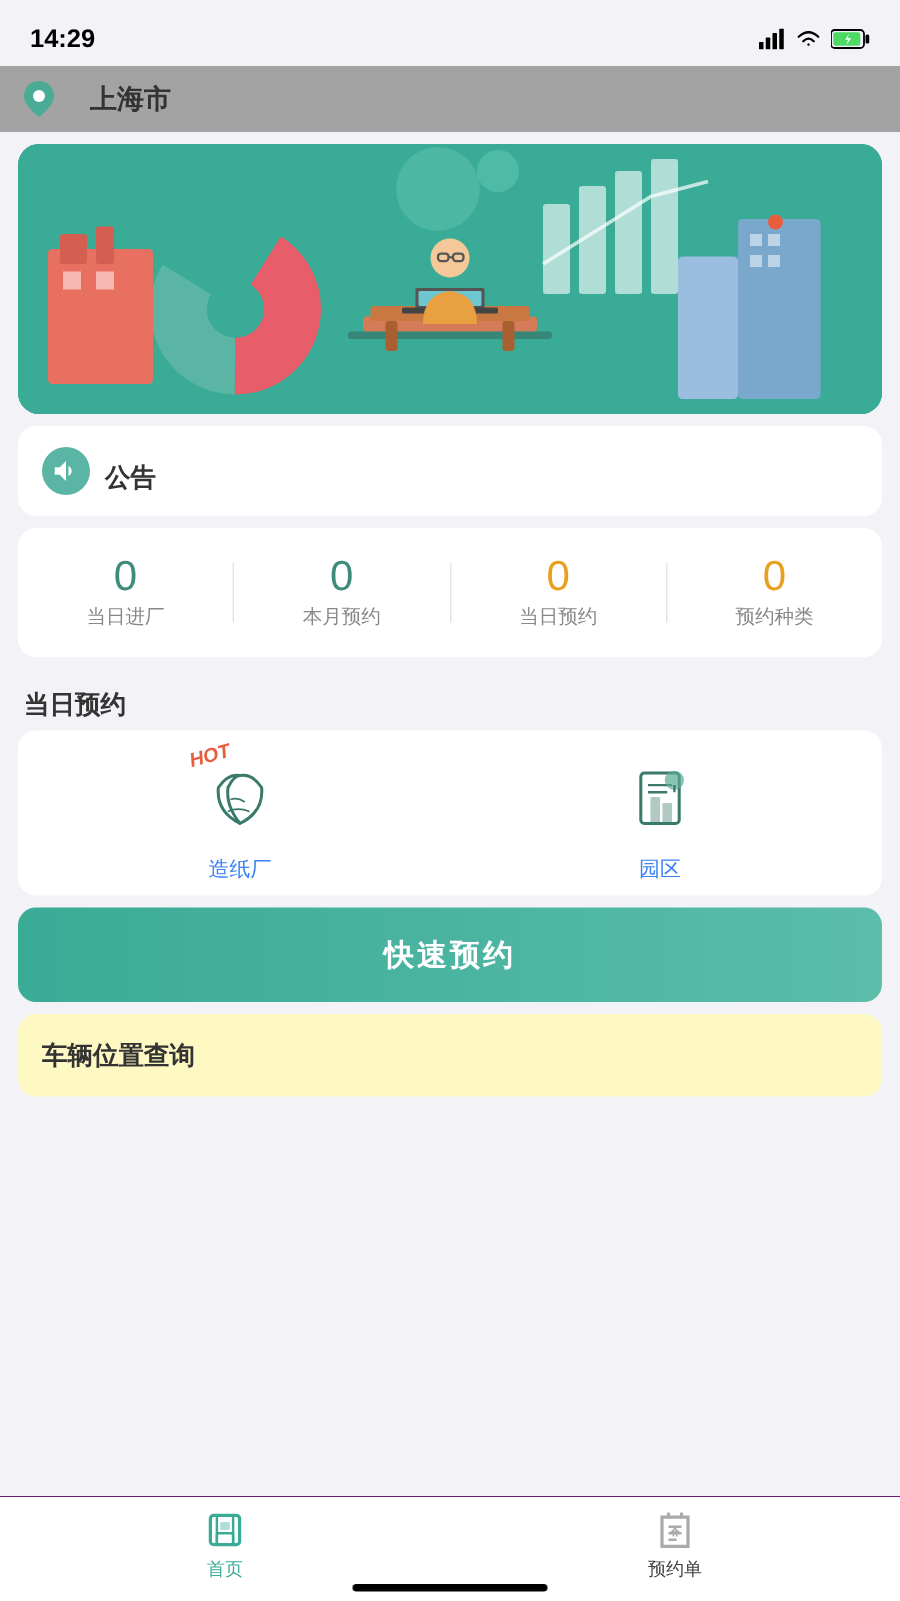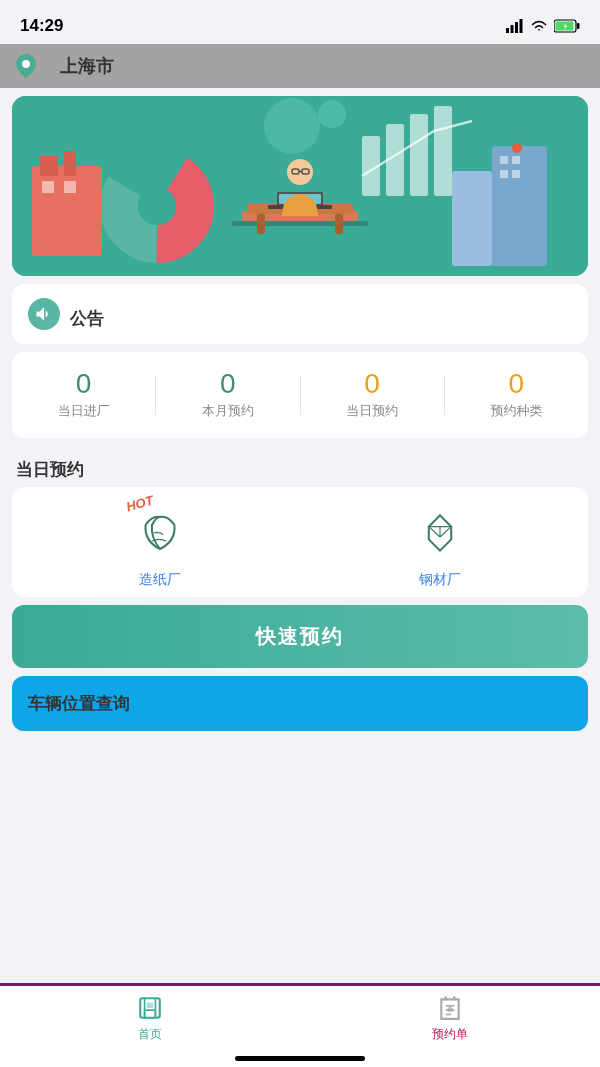--- a/index.html
+++ b/index.html
@@ -186,61 +186,61 @@
     }
     .quick-btn-text {
       font-size: 20px;
       font-weight: 600;
       color: #fff;
       letter-spacing: 2px;
     }
 
     
     .vehicle-section {
-      background: #0ea5e9;
+      background: #fef9c3;
       margin: 8px 12px 0 12px;
       border-radius: 12px;
       padding: 16px;
     }
     .vehicle-title {
       font-size: 17px;
       font-weight: 600;
       color: #333;
     }
 
     
     .bottom-nav {
       position: fixed;
       bottom: 0;
       left: 0;
       width: 600px;
       background: #fff;
-      border-top: 3px solid #701a75;
+      border-top: 1px solid #701a75;
       display: flex;
       justify-content: space-around;
-      padding: 8px 0 24px 0;
+      padding: 8px 0 12px 0;
     }
     .nav-item {
       display: flex;
       flex-direction: column;
       align-items: center;
       gap: 4px;
       cursor: pointer;
       flex: 1;
     }
     .nav-icon {
       width: 28px;
       height: 28px;
       display: flex;
       align-items: center;
       justify-content: center;
     }
     .nav-label {
       font-size: 12px;
-      color: #be185d;
+      color: #404040;
     }
     .nav-label.active {
       color: #3aab96;
     }
 
     
     .home-indicator {
       width: 130px;
       height: 5px;
       background: #000;
@@ -392,35 +392,38 @@
 
           <path d="M30 50 Q10 40 12 20 Q20 8 30 10 Q40 8 48 20 Q50 40 30 50Z" fill="none" stroke="#3a7a6a" stroke-width="2.5"></path>
           <path d="M30 50 Q18 35 20 20 Q25 10 30 10" fill="none" stroke="#3a7a6a" stroke-width="2.5"></path>
           <path d="M22 30 Q28 28 34 32" fill="none" stroke="#3a7a6a" stroke-width="1.5"></path>
           <path d="M20 40 Q28 36 38 40" fill="none" stroke="#3a7a6a" stroke-width="1.5"></path>
         </svg>
       </div>
       <span class="category-label">造纸厂</span>
     </div>
 
+
+
     <div class="category-item">
       <div class="category-icon-wrap">
         <svg class="cat-svg" viewBox="0 0 60 60">
 
-          <polygon points="30,8 44,22 44,38 30,52 16,38 16,22" fill="none" stroke="#3a7a6a" stroke-width="2.5"></polygon>
-          <polygon points="30,8 44,22 30,22 16,22" fill="none" stroke="#3a7a6a" stroke-width="1.5"></polygon>
-          <line x1="16" y1="22" x2="30" y2="35" stroke="#3a7a6a" stroke-width="1.5"></line>
-          <line x1="44" y1="22" x2="30" y2="35" stroke="#3a7a6a" stroke-width="1.5"></line>
-          <line x1="30" y1="22" x2="30" y2="35" stroke="#3a7a6a" stroke-width="1.5"></line>
+          <rect x="14" y="8" width="32" height="42" rx="3" fill="none" stroke="#3a7a6a" stroke-width="2.5"></rect>
+          <rect x="22" y="28" width="8" height="22" rx="1" fill="#3a7a6a" opacity="0.4"></rect>
+          <rect x="32" y="33" width="8" height="17" rx="1" fill="#3a7a6a" opacity="0.4"></rect>
+          <line x1="20" y1="18" x2="40" y2="18" stroke="#3a7a6a" stroke-width="2"></line>
+          <line x1="20" y1="24" x2="36" y2="24" stroke="#3a7a6a" stroke-width="2"></line>
+
+          <circle cx="42" cy="14" r="8" fill="#5aab96" opacity="0.7"></circle>
+          <line x1="42" y1="18" x2="42" y2="24" stroke="#3a7a6a" stroke-width="2"></line>
         </svg>
       </div>
-      <span class="category-label">钢材厂</span>
+      <span class="category-label">园区</span>
     </div>
-
-
 
   </div>
 </div>
 
 <div class="quick-btn">
   <span class="quick-btn-text">快速预约</span>
 </div>
 
 <div class="vehicle-section">
   <span class="vehicle-title">车辆位置查询</span>

